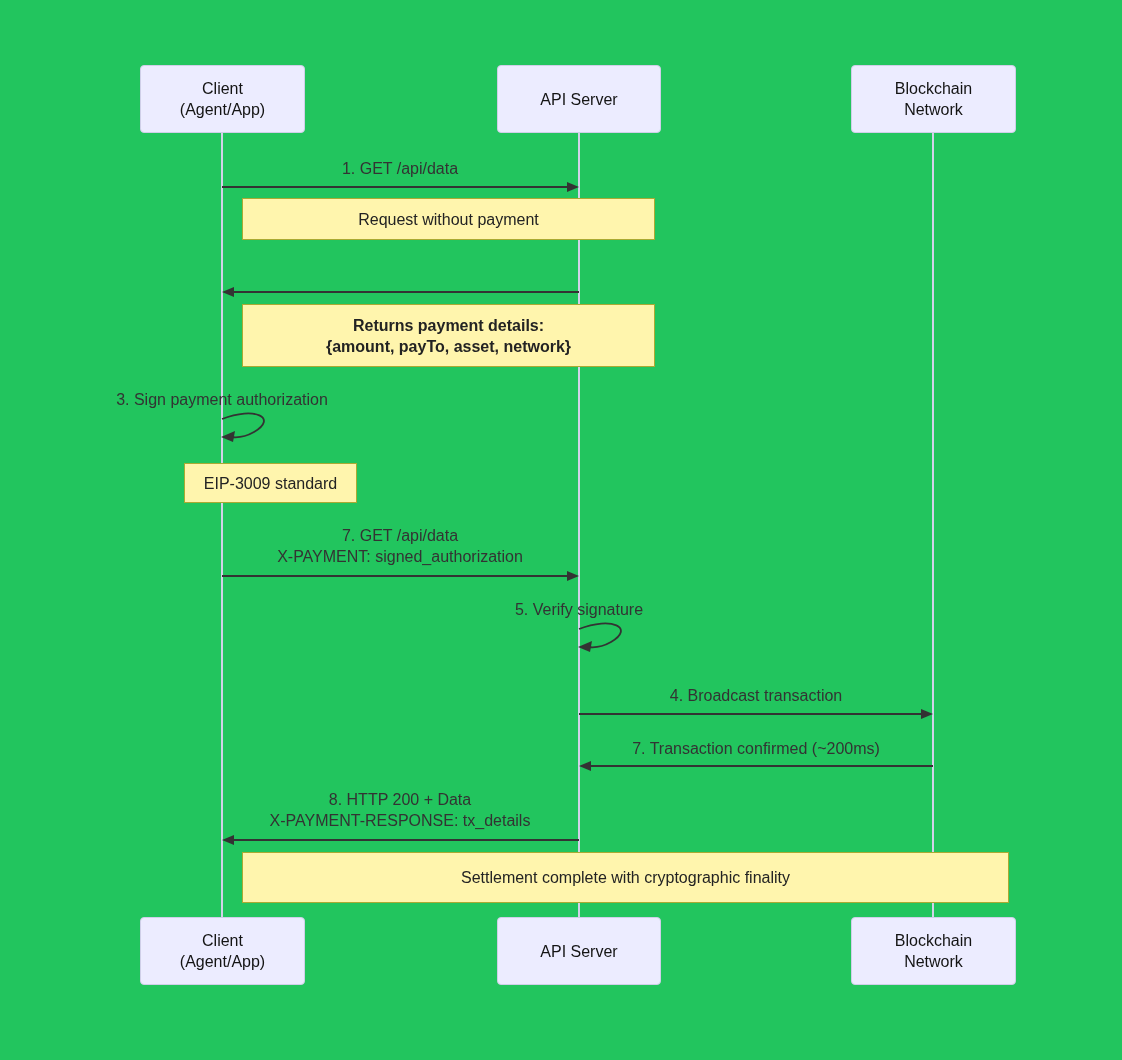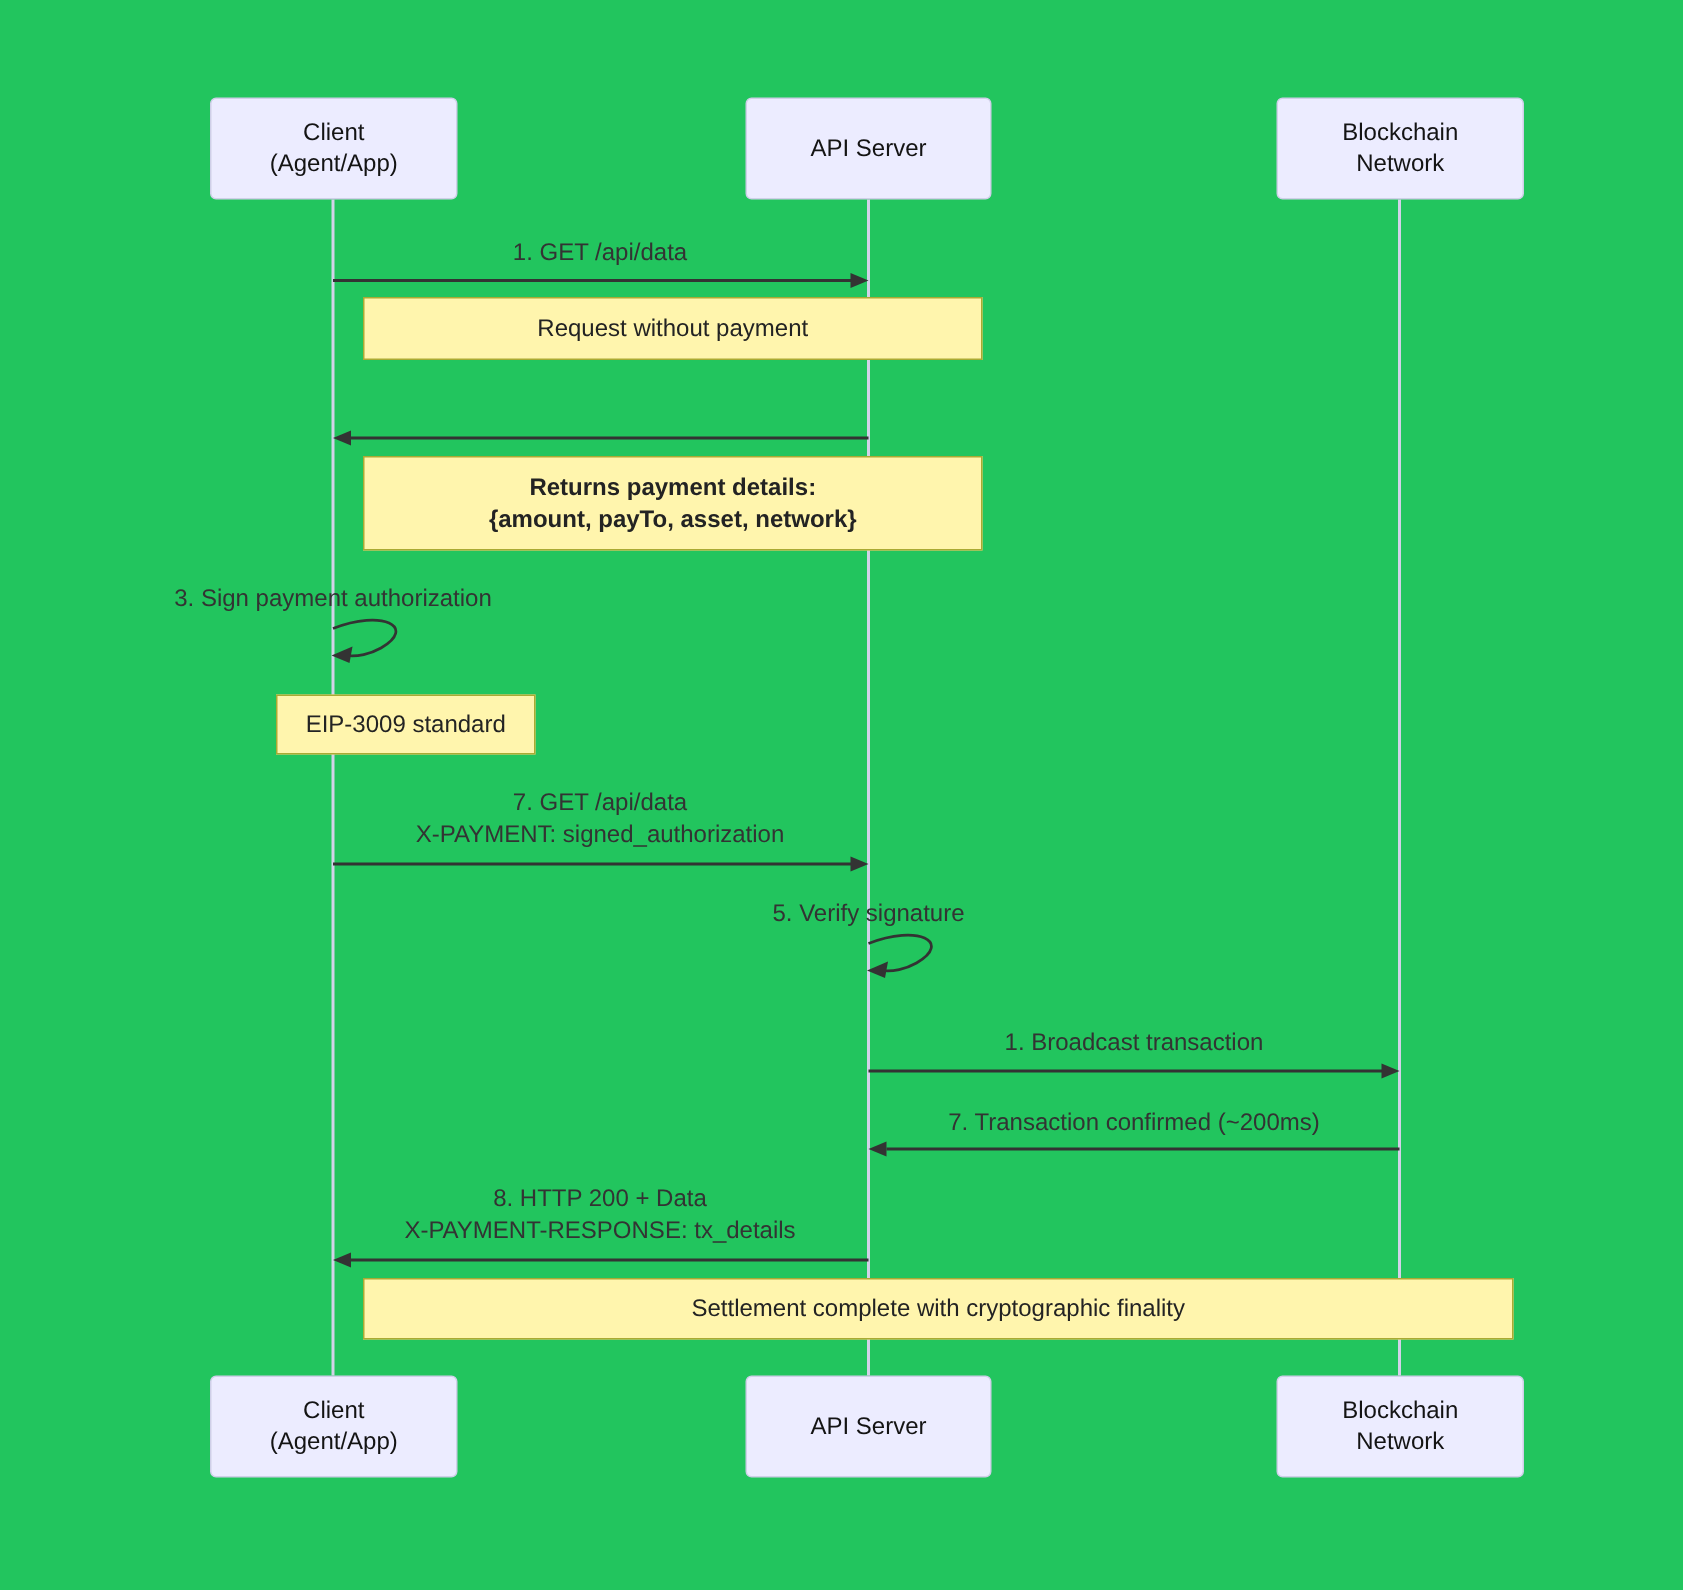--- a/index.html
+++ b/index.html
@@ -81,34 +81,34 @@
 X-PAYMENT: signed_authorization</div>
   <div class="msg-line" style="left:222px;top:575px;width:347px;"></div>
   <div class="head right" style="left:567px;top:571px;"></div>
 
   <div class="msg-label" style="left:579px;top:599px;">5. Verify signature</div>
   <svg class="loop" style="left:578px;top:622px;" width="60" height="34" viewBox="0 0 60 34">
     <path d="M1,7 C34,-6 57,6 33,20 C26,24 17,26 10,25" fill="none" stroke="#333333" stroke-width="1.8"></path>
     <polygon points="0,25 14,19 12,30" fill="#333333"></polygon>
   </svg>
 
-  <div class="msg-label" style="left:756px;top:685px;">1. Broadcast transaction</div>
+  <div class="msg-label" style="left:756px;top:685px;">4. Broadcast transaction</div>
   <div class="msg-line" style="left:579px;top:713px;width:344px;"></div>
   <div class="head right" style="left:921px;top:709px;"></div>
 
   <div class="msg-label" style="left:756px;top:738px;">7. Transaction confirmed (~200ms)</div>
   <div class="msg-line" style="left:591px;top:765px;width:342px;"></div>
   <div class="head left" style="left:579px;top:761px;"></div>
 
   <div class="msg-label" style="left:400px;top:789px;">8. HTTP 200 + Data
 X-PAYMENT-RESPONSE: tx_details</div>
   <div class="msg-line" style="left:234px;top:839px;width:345px;"></div>
   <div class="head left" style="left:222px;top:835px;"></div>
 
-  <div class="note" style="left:194px;top:852px;width:767px;height:41px;">
+  <div class="note" style="left:194px;top:852px;width:767px;height:51px;">
     <span class="note-label">Settlement complete with cryptographic finality</span>
   </div>
 
   <div class="actor" style="left:140px;top:917px;width:165px;">
     <span class="actor-label">Client
 (Agent/App)</span>
   </div>
   <div class="actor" style="left:497px;top:917px;width:164px;">
     <span class="actor-label">API Server</span>
   </div>

